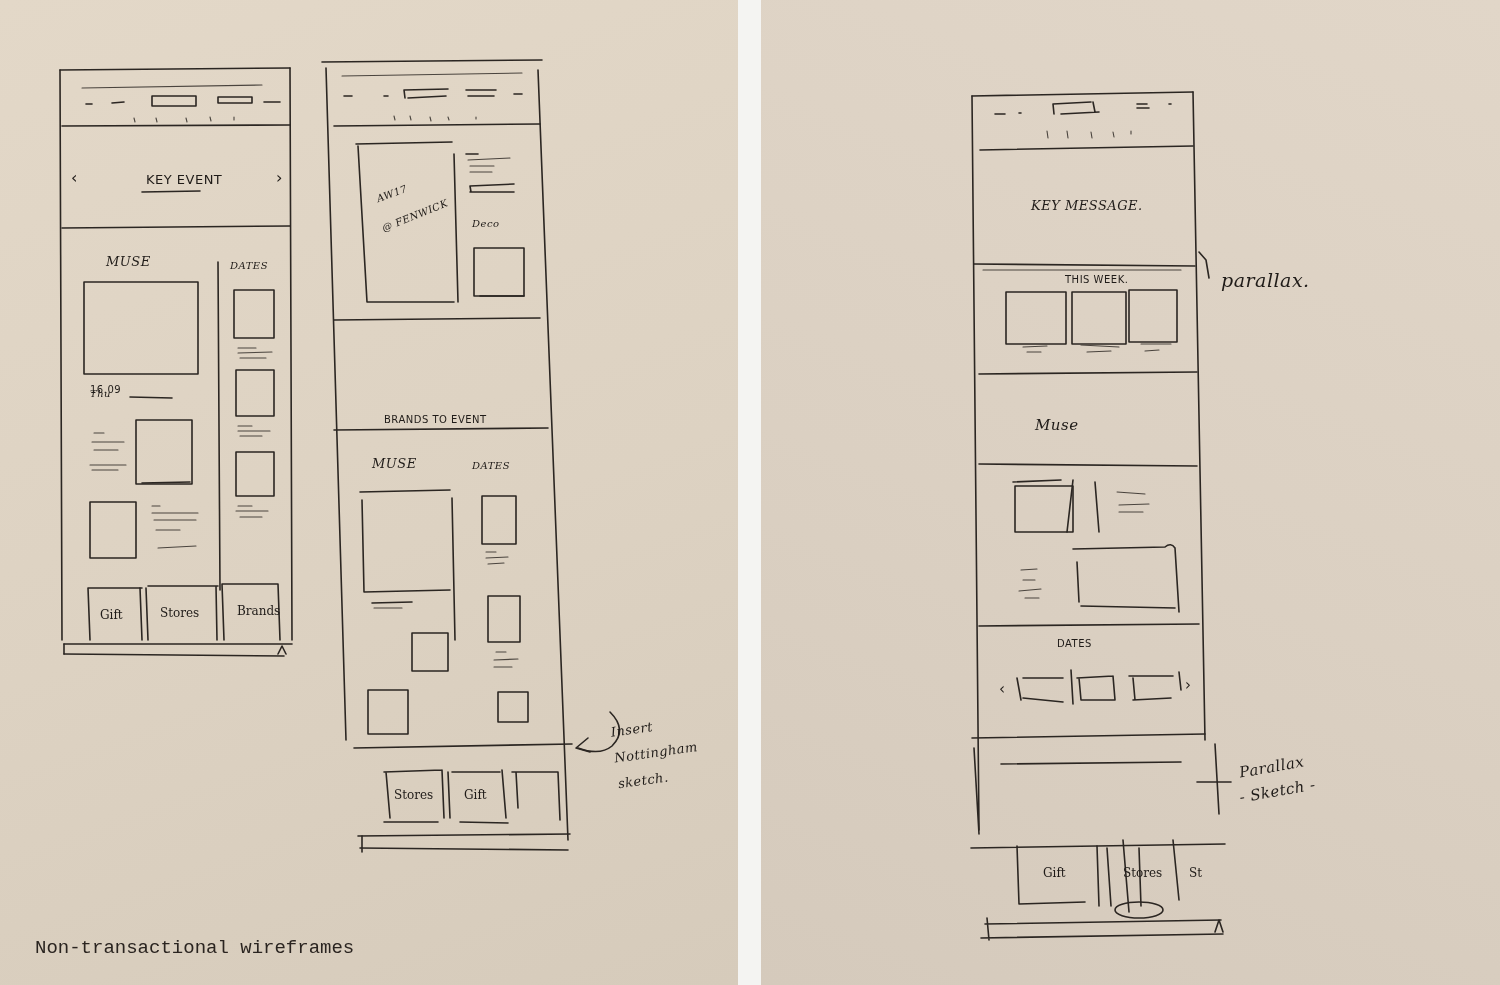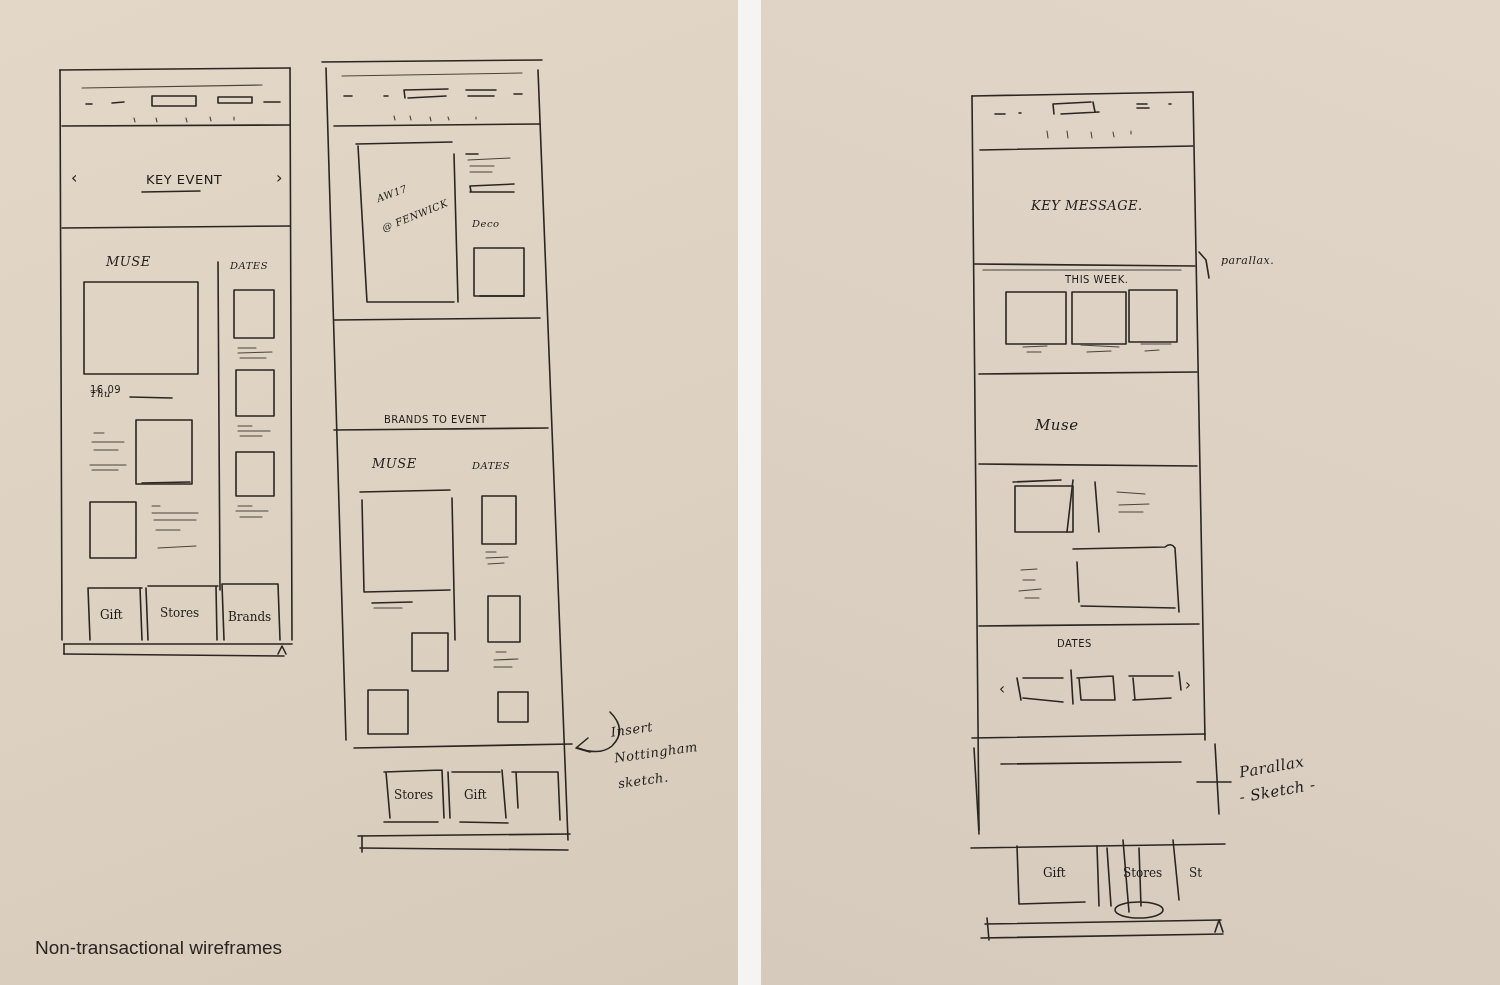--- a/index.html
+++ b/index.html
@@ -8,21 +8,21 @@
   .page { position: absolute; top: 0; height: 985px; }
   .page-left { left: 0; width: 738px; background: linear-gradient(160deg, #e3d8c8 0%, #ddd2c2 55%, #d6cbbb 100%); }
   .page-right { left: 761px; width: 739px; background: linear-gradient(200deg, #e1d6c8 0%, #dbd0c2 55%, #d5cabc 100%); }
   .gap { position: absolute; left: 738px; top: 0; width: 23px; height: 985px; background: #f4f4f2; }
   svg.sketch { position: absolute; left: 0; top: 0; width: 100%; height: 100%; }
   svg.sketch .ln { stroke: #2b2622; stroke-width: 1.6; fill: none; stroke-linecap: round; stroke-linejoin: round; }
   svg.sketch .thin { stroke: #4a443e; stroke-width: 1.1; fill: none; stroke-linecap: round; }
   .hw { position: absolute; color: #1f1b18; font-family: "DejaVu Sans", sans-serif; font-size: 13px; letter-spacing: 0.5px; white-space: nowrap; }
   .hw.ital { font-style: italic; font-family: "DejaVu Serif", serif; }
   .hw.small { font-size: 10px; }
-  .caption { position: absolute; left: 35px; top: 937px; font-family: Liberation Sans, sans-serif; font-size: 19px; color: #2a2420; }
+  .caption { position: absolute; left: 35px; top: 937px; font-family: Liberation Mono, monospace; font-size: 19px; color: #2a2420; }
   .btn-label { position: absolute; font-family: "DejaVu Serif", serif; font-size: 12px; color: #1f1b18; }
 </style>
 </head>
 <body>
 
 <div class="page page-left">
   <svg class="sketch" viewBox="0 0 738 985">
 
     <g>
       <path class="ln" d="M60 70 L290 68"></path>
@@ -119,21 +119,21 @@
 
   <div class="hw" style="left:71px;top:168px;font-size:16px;">‹</div>
   <div class="hw" style="left:276px;top:168px;font-size:16px;">›</div>
   <div class="hw" style="left:146px;top:172px;">KEY EVENT</div>
   <div class="hw ital" style="left:106px;top:254px;">MUSE</div>
   <div class="hw ital small" style="left:230px;top:260px;">DATES</div>
   <div class="hw small" style="left:90px;top:376px;margin-top:8px;">16.09</div>
   <div class="hw small ital" style="left:90px;top:388px;">Thu</div>
   <div class="btn-label" style="left:100px;top:608px;">Gift</div>
   <div class="btn-label" style="left:160px;top:606px;">Stores</div>
-  <div class="btn-label" style="left:228px;top:604px;margin-top:6px;">Brands</div>
+  <div class="btn-label" style="left:237px;top:604px;">Brands</div>
 
   <div class="hw small ital" style="left:376px;top:188px;transform:rotate(-20deg);">AW17</div>
   <div class="hw small ital" style="left:380px;top:210px;transform:rotate(-22deg);">@ FENWICK</div>
   <div class="hw small ital" style="left:472px;top:218px;">Deco</div>
   <div class="hw small" style="left:384px;top:414px;">BRANDS TO EVENT</div>
   <div class="hw ital" style="left:372px;top:456px;">MUSE</div>
   <div class="hw ital small" style="left:472px;top:460px;">DATES</div>
   <div class="btn-label" style="left:394px;top:788px;">Stores</div>
   <div class="btn-label" style="left:464px;top:788px;">Gift</div>
   <div class="hw ital" style="left:614px;top:712px;width:110px;white-space:normal;line-height:26px;transform:rotate(-8deg);">Insert Nottingham sketch.</div>
@@ -192,21 +192,21 @@
       <path class="ln" d="M362 840 L368 912 M378 848 L380 906 M412 840 L418 900"></path>
       <ellipse class="ln" cx="378" cy="910" rx="24" ry="8"></ellipse>
       <path class="ln" d="M224 924 L460 920 M220 938 L462 934 M226 918 L228 940"></path>
       <path class="ln" d="M454 932 L458 920 L462 932"></path>
 
       <path class="ln" d="M438 252 L445 260 L448 278"></path>
     </g>
   </svg>
 
   <div class="hw ital" style="left:270px;top:198px;">KEY MESSAGE.</div>
-  <div class="hw ital" style="left:460px;top:254px;font-size:11px;">parallax.</div>
+  <div class="hw ital" style="left:460px;top:269px;font-size:19px;">parallax.</div>
   <div class="hw small" style="left:304px;top:274px;">THIS WEEK.</div>
   <div class="hw ital" style="left:274px;top:416px;font-size:15px;">Muse</div>
   <div class="hw small" style="left:296px;top:638px;">DATES</div>
   <div class="hw" style="left:238px;top:680px;font-size:15px;">‹</div>
   <div class="hw" style="left:424px;top:676px;font-size:15px;">›</div>
   <div class="hw ital" style="left:478px;top:758px;font-size:15px;transform:rotate(-10deg);">Parallax</div>
   <div class="hw ital" style="left:478px;top:782px;font-size:15px;transform:rotate(-10deg);">- Sketch -</div>
   <div class="btn-label" style="left:282px;top:866px;">Gift</div>
   <div class="btn-label" style="left:362px;top:866px;">Stores</div>
   <div class="btn-label" style="left:428px;top:866px;">St</div>

